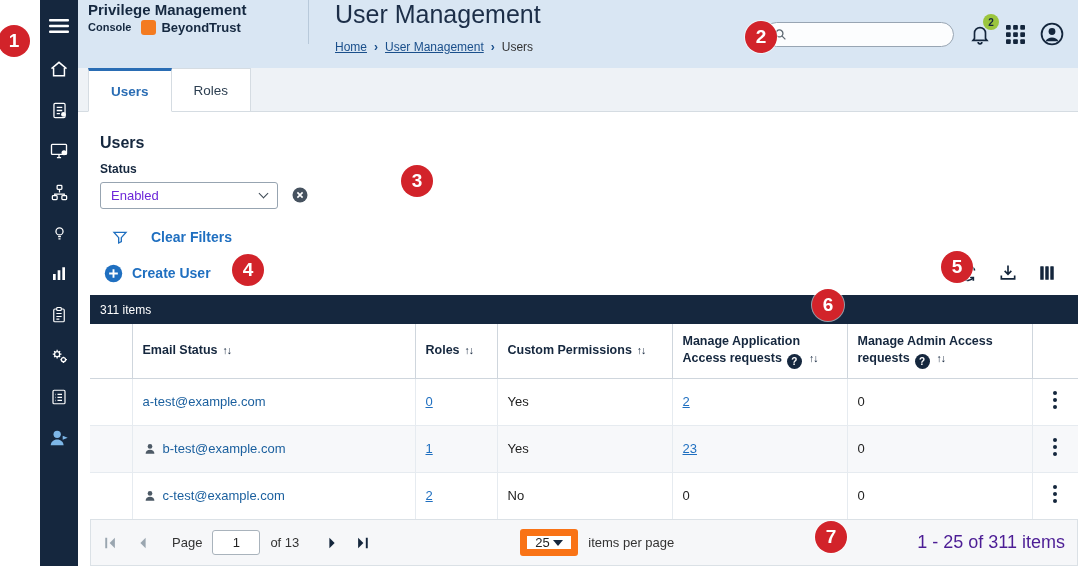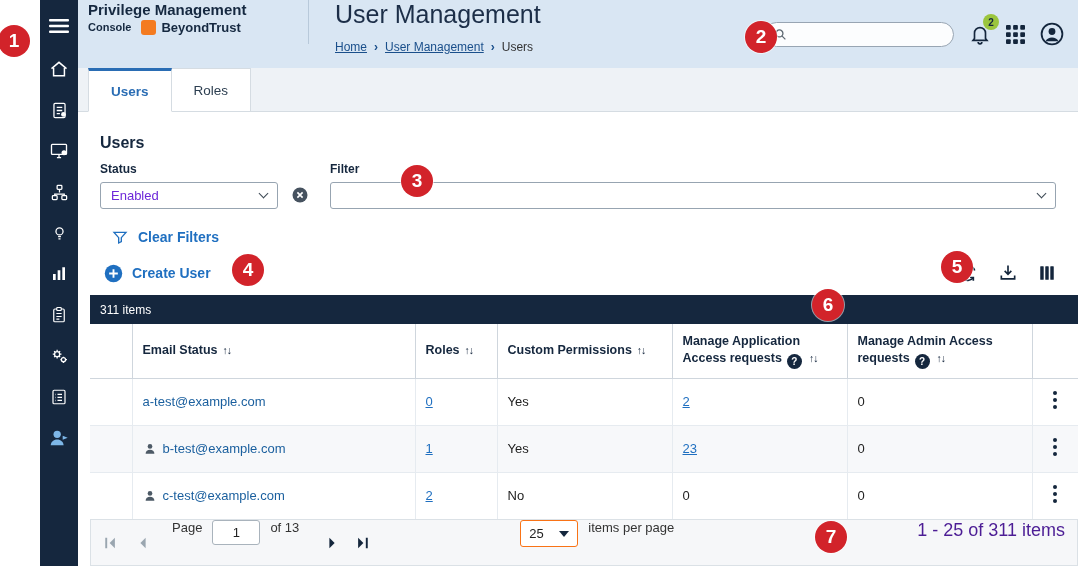--- a/index.html
+++ b/index.html
@@ -42,45 +42,45 @@
   
   .content{flex:1;background:#fff;min-height:0}
   .section-title{margin:22px 0 0 22px;font-size:16px;font-weight:bold;color:#15273e}
   .filters-row{display:flex;margin:10px 22px 0 22px;align-items:flex-end}
   .field label{display:block;font-size:12px;font-weight:bold;color:#15273e;margin-bottom:6px}
   .selectbox{height:27px;border:1px solid #97a4b1;border-radius:3px;background:#fff;display:flex;align-items:center;padding:0 10px;font-size:13px;color:#6d28d9;cursor:pointer}
   .status-field{width:178px}
   .chev{margin-left:auto;width:7px;height:7px;border-right:1.6px solid #3c4854;border-bottom:1.6px solid #3c4854;transform:rotate(45deg);margin-top:-4px}
   .clear-x{margin:0 12px 5px 13px;cursor:pointer;background:none;border:none;display:flex}
   .filter-field{flex:1;margin-left:9px}
-  .clear-filters{display:inline-flex;align-items:center;gap:10px;margin:20px 0 0 34px;color:#1f6fc0;font-size:14px;font-weight:bold;cursor:pointer}
+  .clear-filters{display:inline-flex;align-items:center;gap:23px;margin:20px 0 0 34px;color:#1f6fc0;font-size:14px;font-weight:bold;cursor:pointer}
   .actions-row{display:flex;align-items:center;margin:14px 22px 0 26px}
   .create-user{display:flex;align-items:center;gap:9px;color:#1f6fc0;font-size:14px;font-weight:bold;cursor:pointer}
   .table-tools{margin-left:auto;display:flex;align-items:center;gap:20px}
   .items-bar{margin:12px 0 0 12px;height:29px;background:#15273e;color:#fff;font-size:12px;font-weight:normal;display:flex;align-items:center;padding-left:10px}
   
   .grid-table{margin-left:12px;width:calc(100% - 12px);border-collapse:collapse;table-layout:fixed}
   .grid-table th{background:#fff;color:#15273e;font-size:12.5px;font-weight:bold;text-align:left;padding:6px 10px;border:1px solid #cfd6dd;border-top:none;vertical-align:middle;height:54px;line-height:1.35}
   .grid-table th:first-child{border-left:none}
   .grid-table th:last-child{border-right:none}
   .grid-table td{font-size:13px;color:#222;padding:0 10px;border-right:1px solid #e6ebf0;border-bottom:1px solid #e6ebf0;height:47px;vertical-align:middle;background:#fff}
   .grid-table td:first-child{border-left:none}
   .grid-table td:last-child{border-right:none;text-align:center}
   .grid-table tr.alt td{background:#f7f8fa}
   .sort{font-size:10.5px;margin-left:5px;letter-spacing:-1px;color:#15273e;white-space:nowrap}
   .help{display:inline-flex;width:15px;height:15px;border-radius:50%;background:#15273e;color:#fff;font-size:10px;font-weight:bold;align-items:center;justify-content:center;margin:0 2px 0 5px;vertical-align:-3px}
   .link{color:#1f6fc0;text-decoration:underline;cursor:pointer}
   .email-cell{color:#1a5f9e;display:flex;align-items:center;gap:6px}
   .kebab{background:none;border:none;cursor:pointer;padding:4px 8px}
   
-  .pager{margin-left:12px;height:47px;background:#f6f7f9;border:1px solid #dbe1e6;display:flex;padding:0 12px;flex:none}
+  .pager{margin-left:12px;height:47px;background:#f6f7f9;border:1px solid #dbe1e6;display:flex;align-items:center;padding:0 12px;flex:none}
   .pg-btn{background:none;border:none;cursor:pointer;display:flex;align-items:center}
   .pg-label{font-size:13px;color:#333}
   .page-input{width:48px;height:25px;border:1px solid #a9b3bc;border-radius:3px;text-align:center;font-size:13px;font-family:inherit;outline:none;color:#222;background:#fff;margin:0 10px}
-  .per-page{width:58px;height:27px;border:1px solid #f97316;border-radius:3px;background:#fff;display:flex;align-items:center;padding:0 8px;font-size:13px;color:#222;cursor:pointer;margin-left:150px}
+  .per-page{width:58px;height:27px;border:7px solid #f97316;border-radius:3px;background:#fff;display:flex;align-items:center;padding:0 8px;font-size:13px;color:#222;cursor:pointer;margin-left:150px}
   .tri-down{margin-left:auto;width:0;height:0;border-left:5px solid transparent;border-right:5px solid transparent;border-top:6px solid #15273e}
   .range{margin-left:auto;font-size:18px;color:#4c1d95}
   
   .callout{position:absolute;width:32px;height:32px;border-radius:50%;background:#d2232a;color:#fff;font-size:19px;font-weight:bold;display:flex;align-items:center;justify-content:center;z-index:50;box-shadow:0 0 0 1px rgba(255,255,255,.55)}
   .c1{left:-2px;top:25px}.c2{left:745px;top:21px}.c3{left:401px;top:165px}.c4{left:232px;top:254px}
   .c5{left:941px;top:251px}.c6{left:812px;top:289px}.c7{left:815px;top:521px}
 </style>
 </head>
 <body>
 
@@ -263,27 +263,20 @@
             <span>Enabled</span>
             <span class="chev"></span>
           </div>
         </div>
         <button class="clear-x">
           <svg width="18" height="18" viewBox="0 0 24 24">
               <circle cx="12" cy="12" r="10" fill="#46525f"></circle>
               <path d="M8.5 8.5l7 7M15.5 8.5l-7 7" stroke="#fff" stroke-width="2.2"></path>
             </svg>
         </button>
-        <div class="field filter-field">
-          <label>Filter</label>
-          <div class="selectbox">
-            <span></span>
-            <span class="chev"></span>
-          </div>
-        </div>
       </div>
 
       <div class="clear-filters">
         <span style="display:flex">
           <svg width="16" height="16" viewBox="0 0 24 24" fill="none" stroke="#1f6fc0" stroke-width="2">
               <path d="M3 5h18l-7 8v6l-4 2v-8z"></path>
             </svg>
         </span>
         <span>Clear Filters</span>
       </div>

